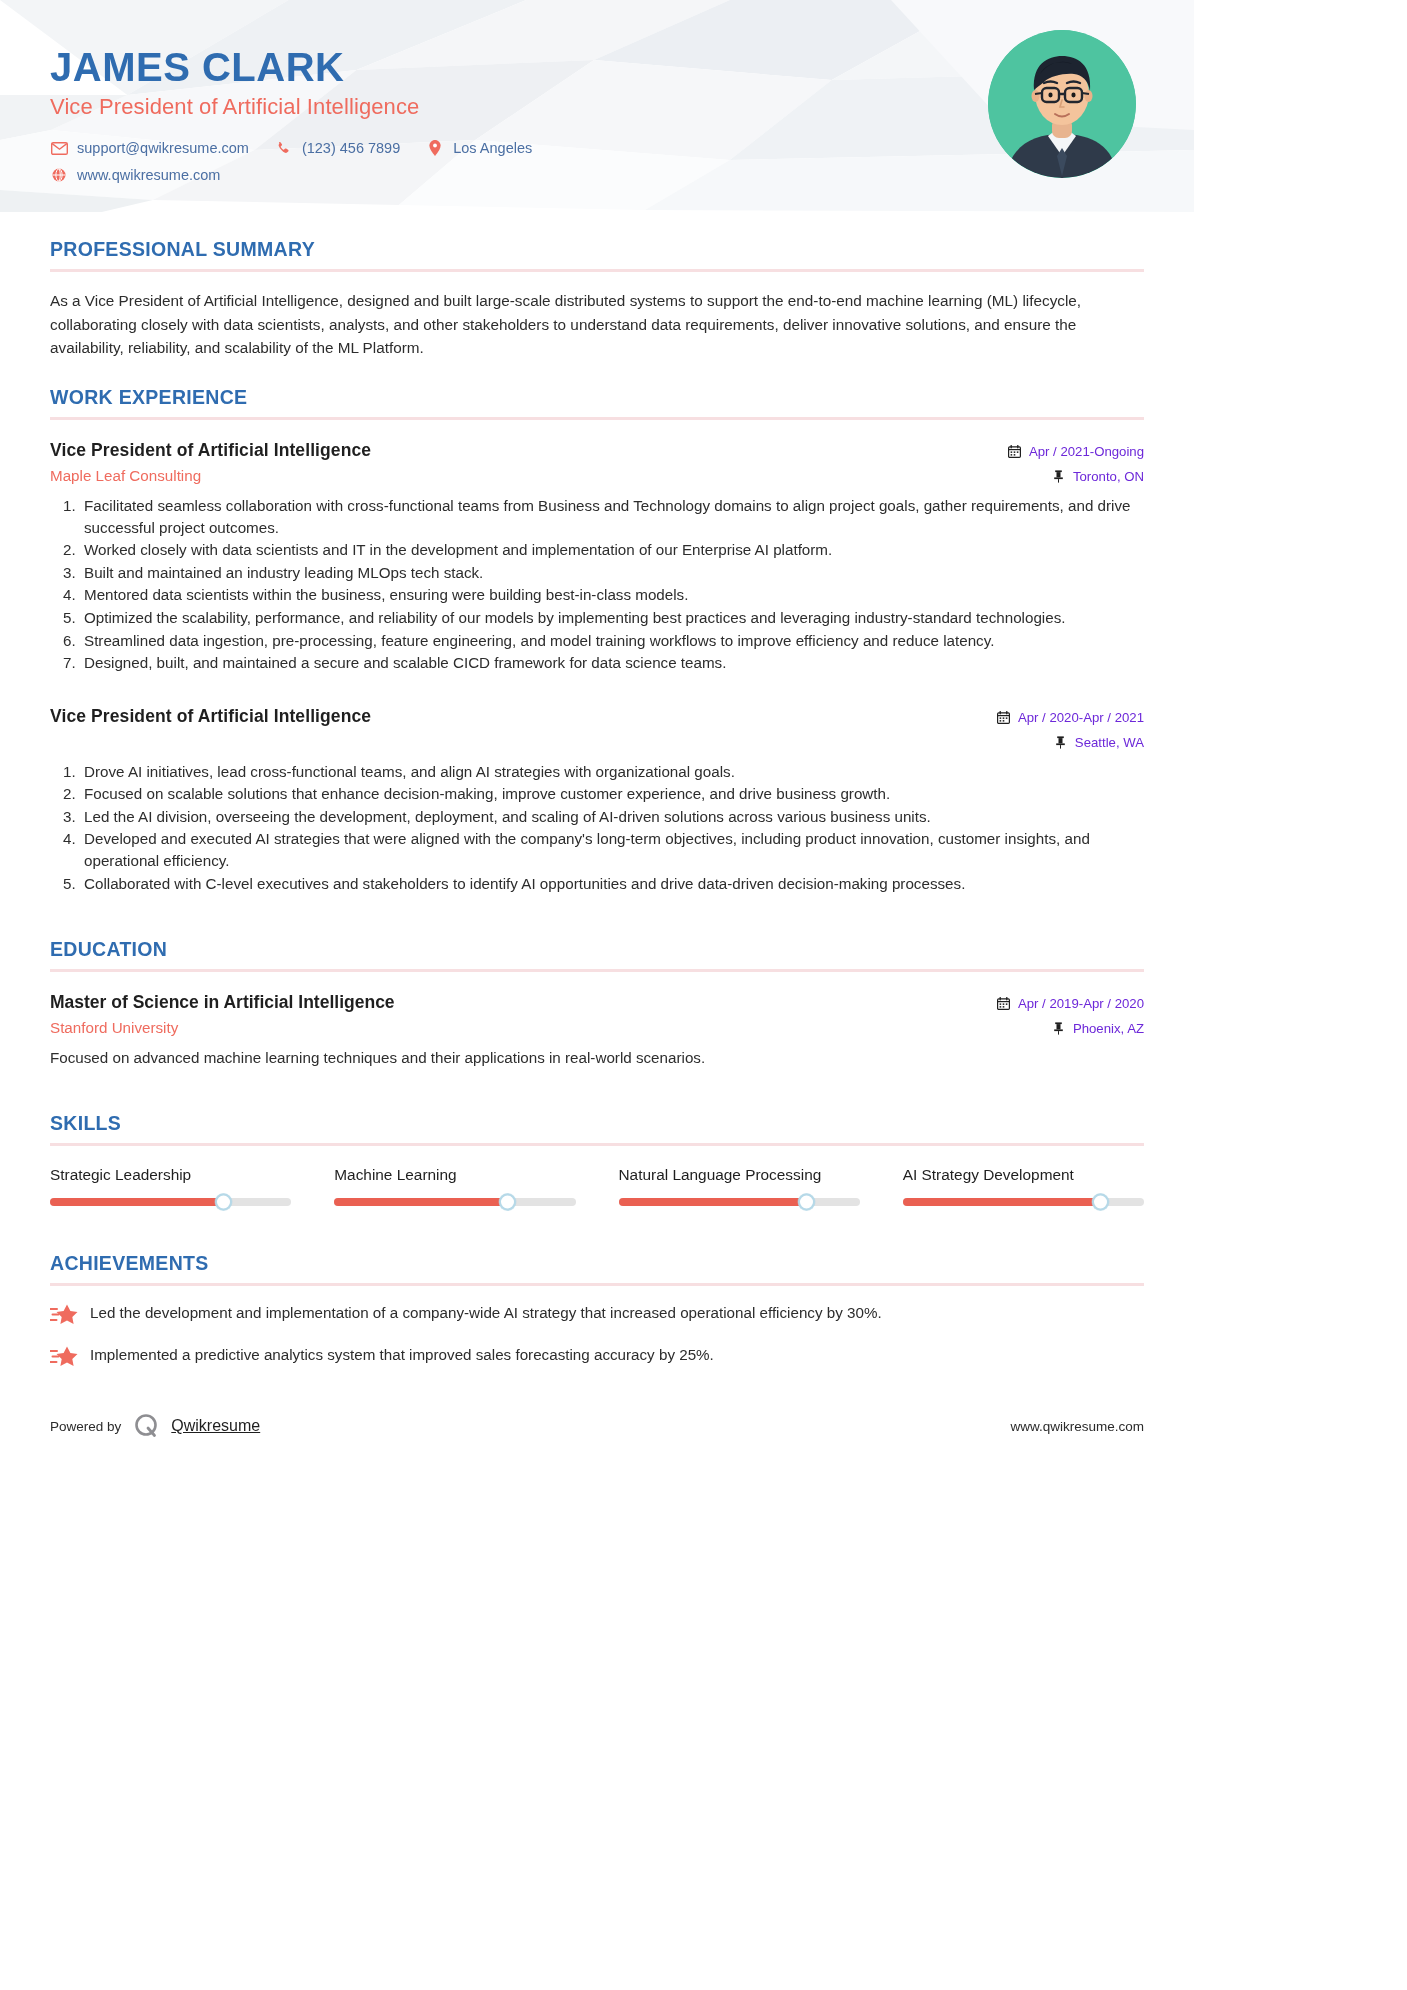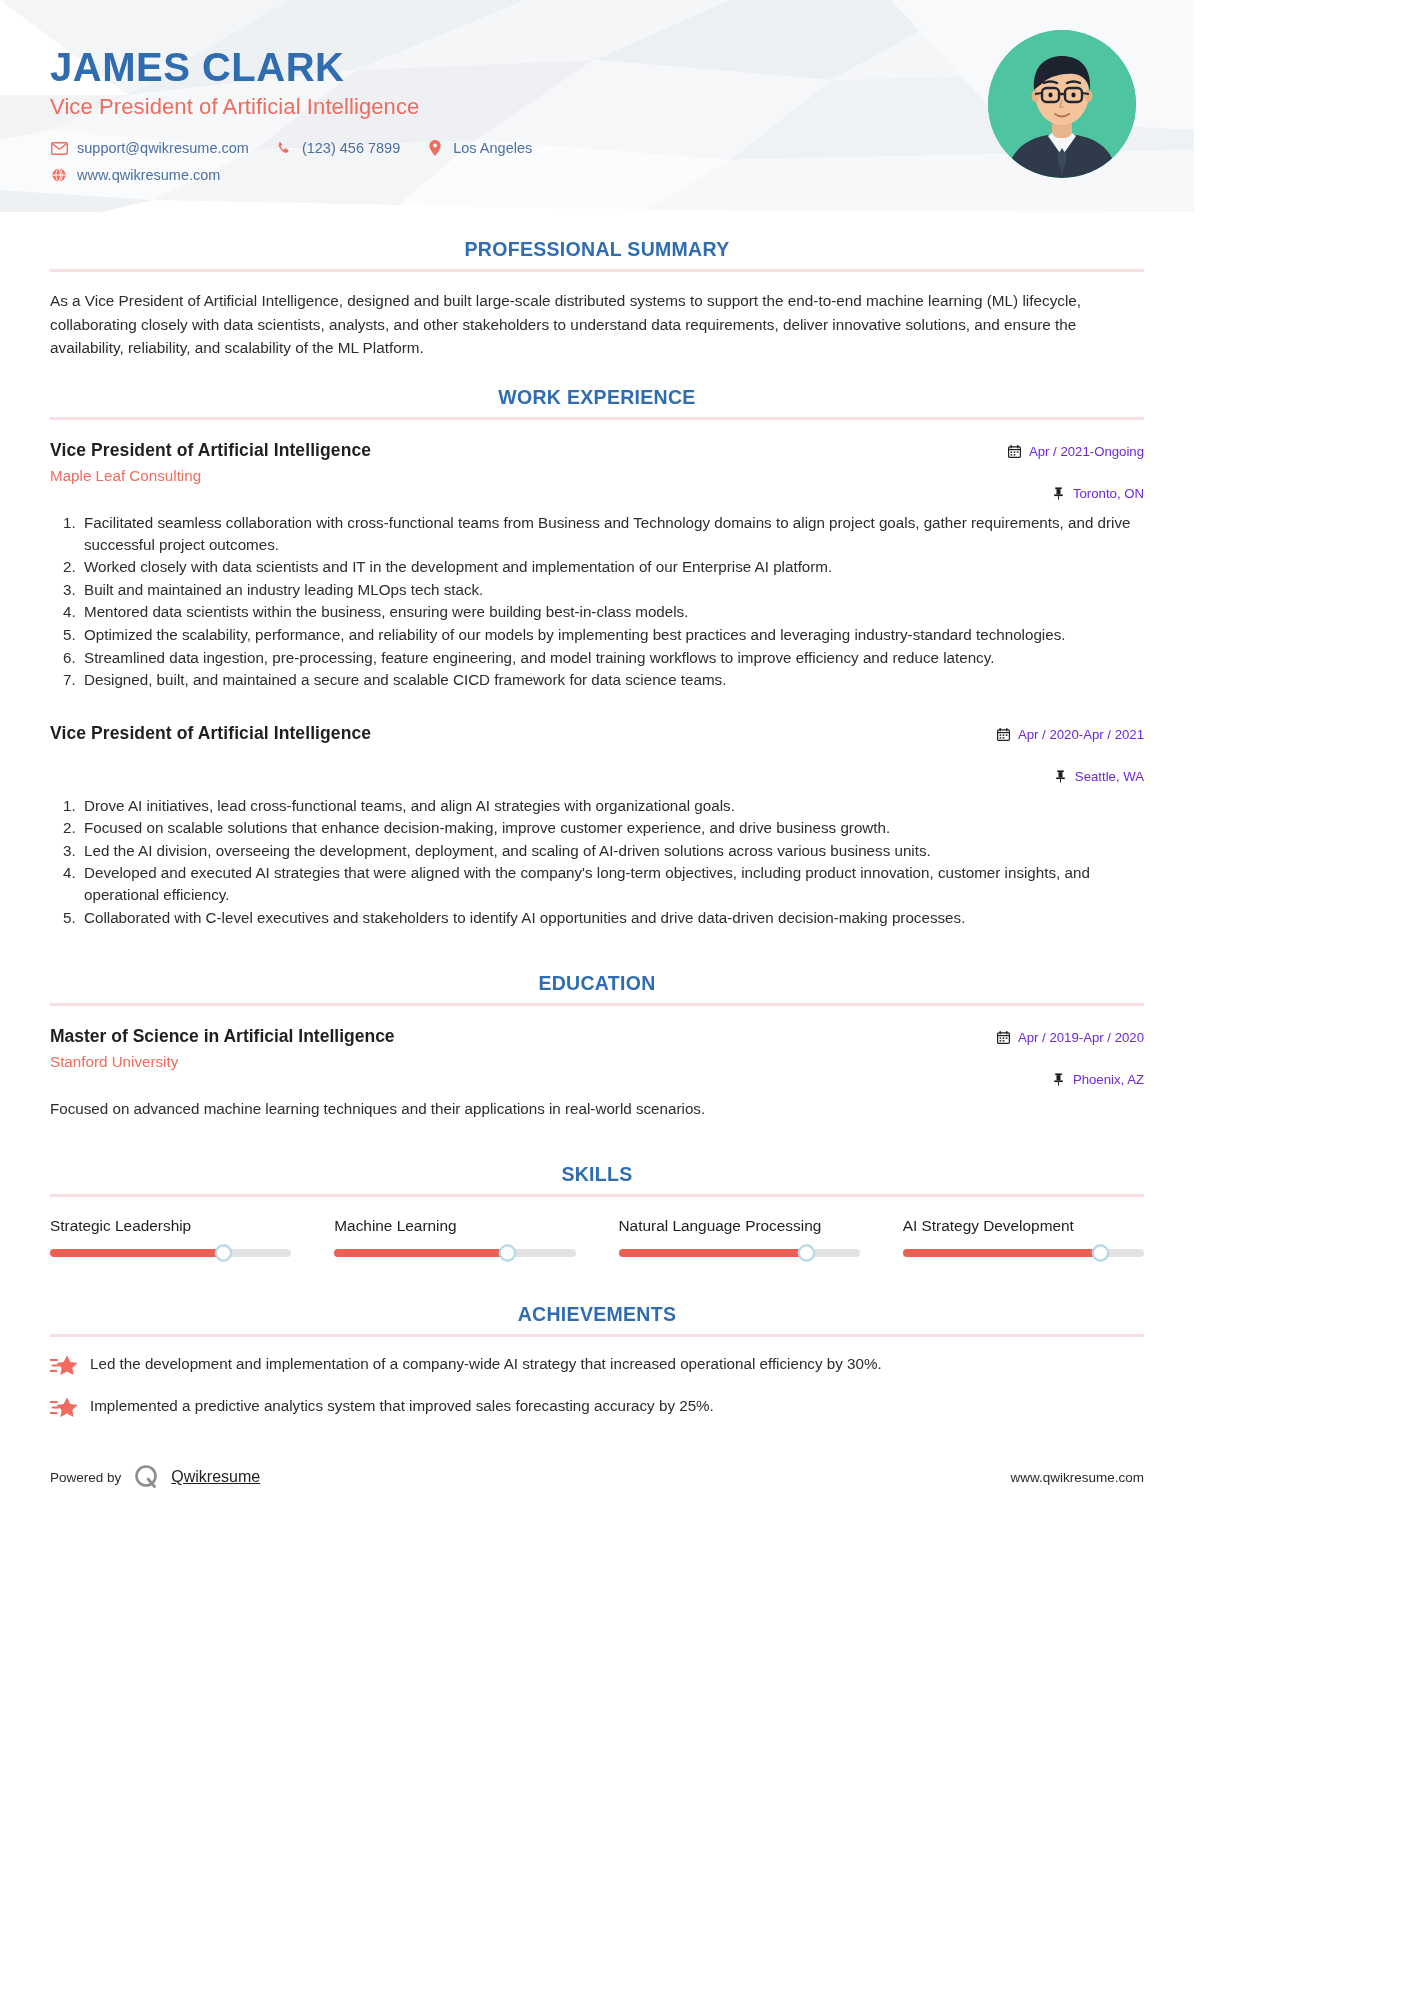--- a/index.html
+++ b/index.html
@@ -87,21 +87,20 @@
 
   
   .body-wrap { padding: 0 50px 0 50px; }
   .section { margin-top: 26px; }
   .section-title {
     font-size: 19.5px;
     font-weight: 700;
     color: #2f6cb0;
     letter-spacing: 0.3px;
     text-transform: uppercase;
-    text-align: center;
   }
   .section-rule {
     margin-top: 8px;
     height: 3px;
     background: #f7dfe1;
     width: 100%;
   }
 
   .summary-text {
     margin-top: 17px;
@@ -136,21 +135,21 @@
     color: #ef6b5e;
   }
   .meta-line {
     display: flex;
     align-items: center;
     justify-content: flex-end;
     font-size: 13.2px;
     color: #6d28d9;
     white-space: nowrap;
   }
-  .meta-line + .meta-line { margin-top: 27px; }
+  .meta-line + .meta-line { margin-top: 10px; }
   .meta-line .m-icon {
     display: inline-flex;
     align-items: center;
     justify-content: center;
     width: 14px;
     height: 14px;
     margin-right: 7px;
     color: #1f1f1f;
   }
   .meta-line .m-icon svg { display: block; }

